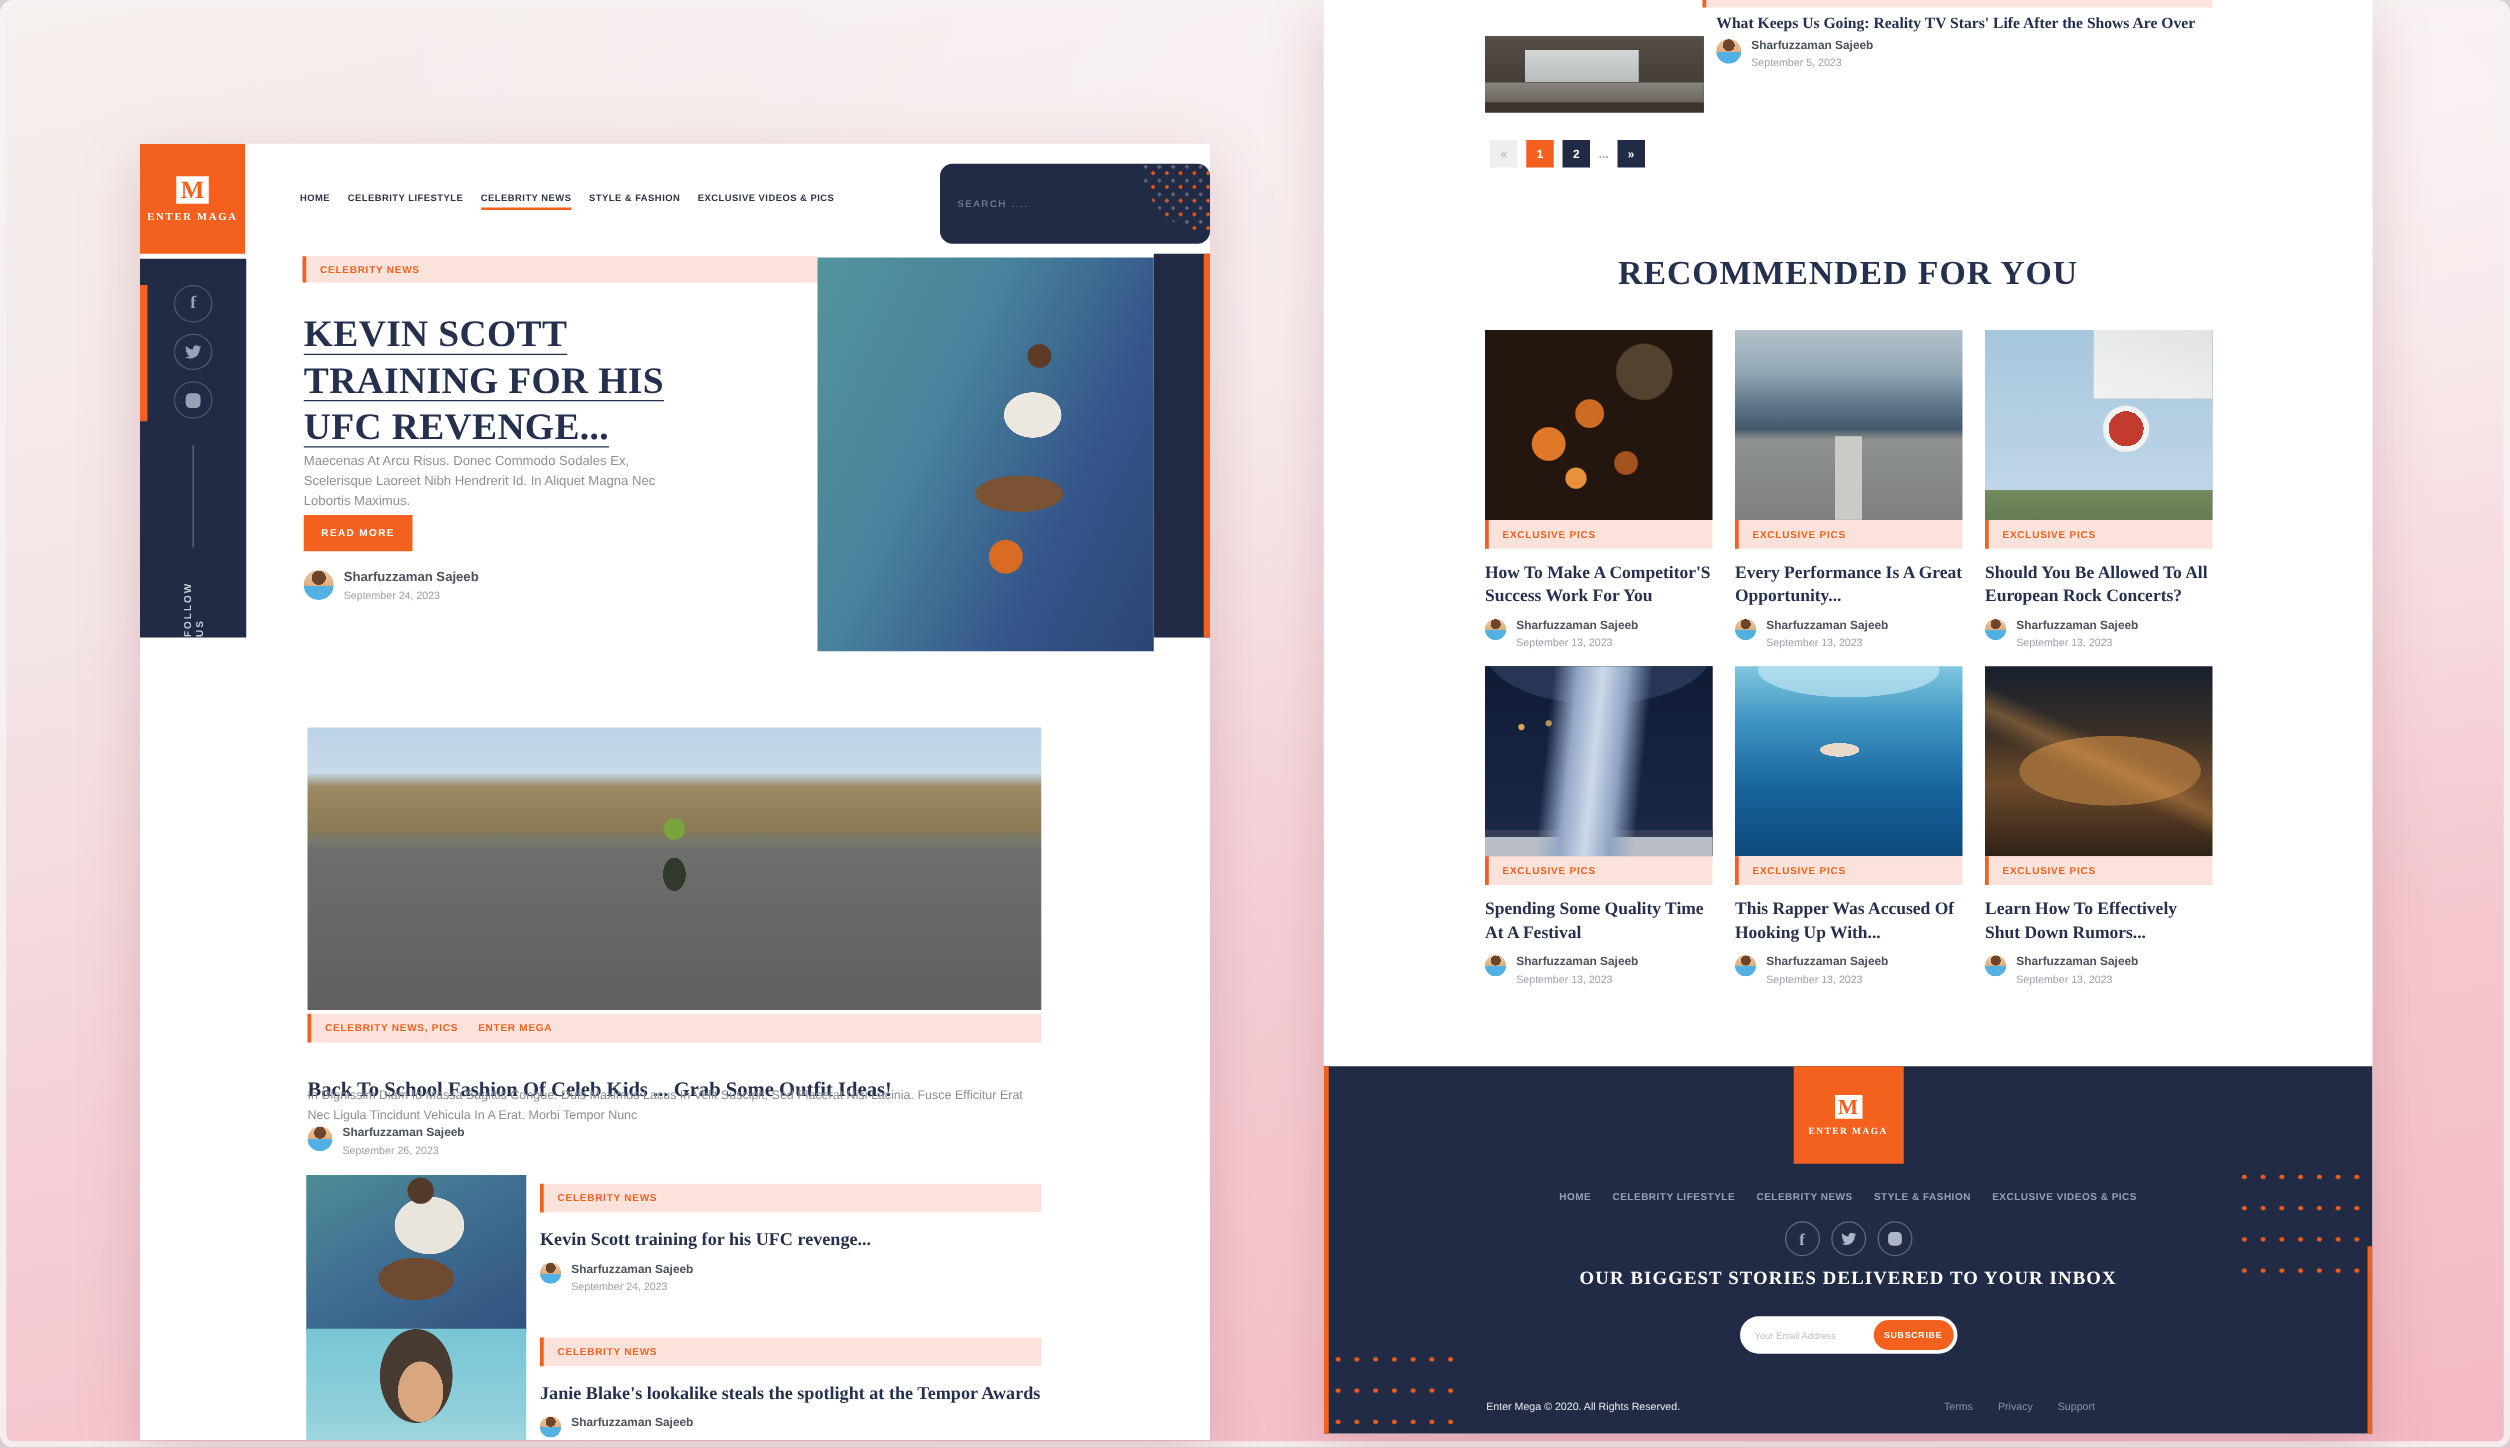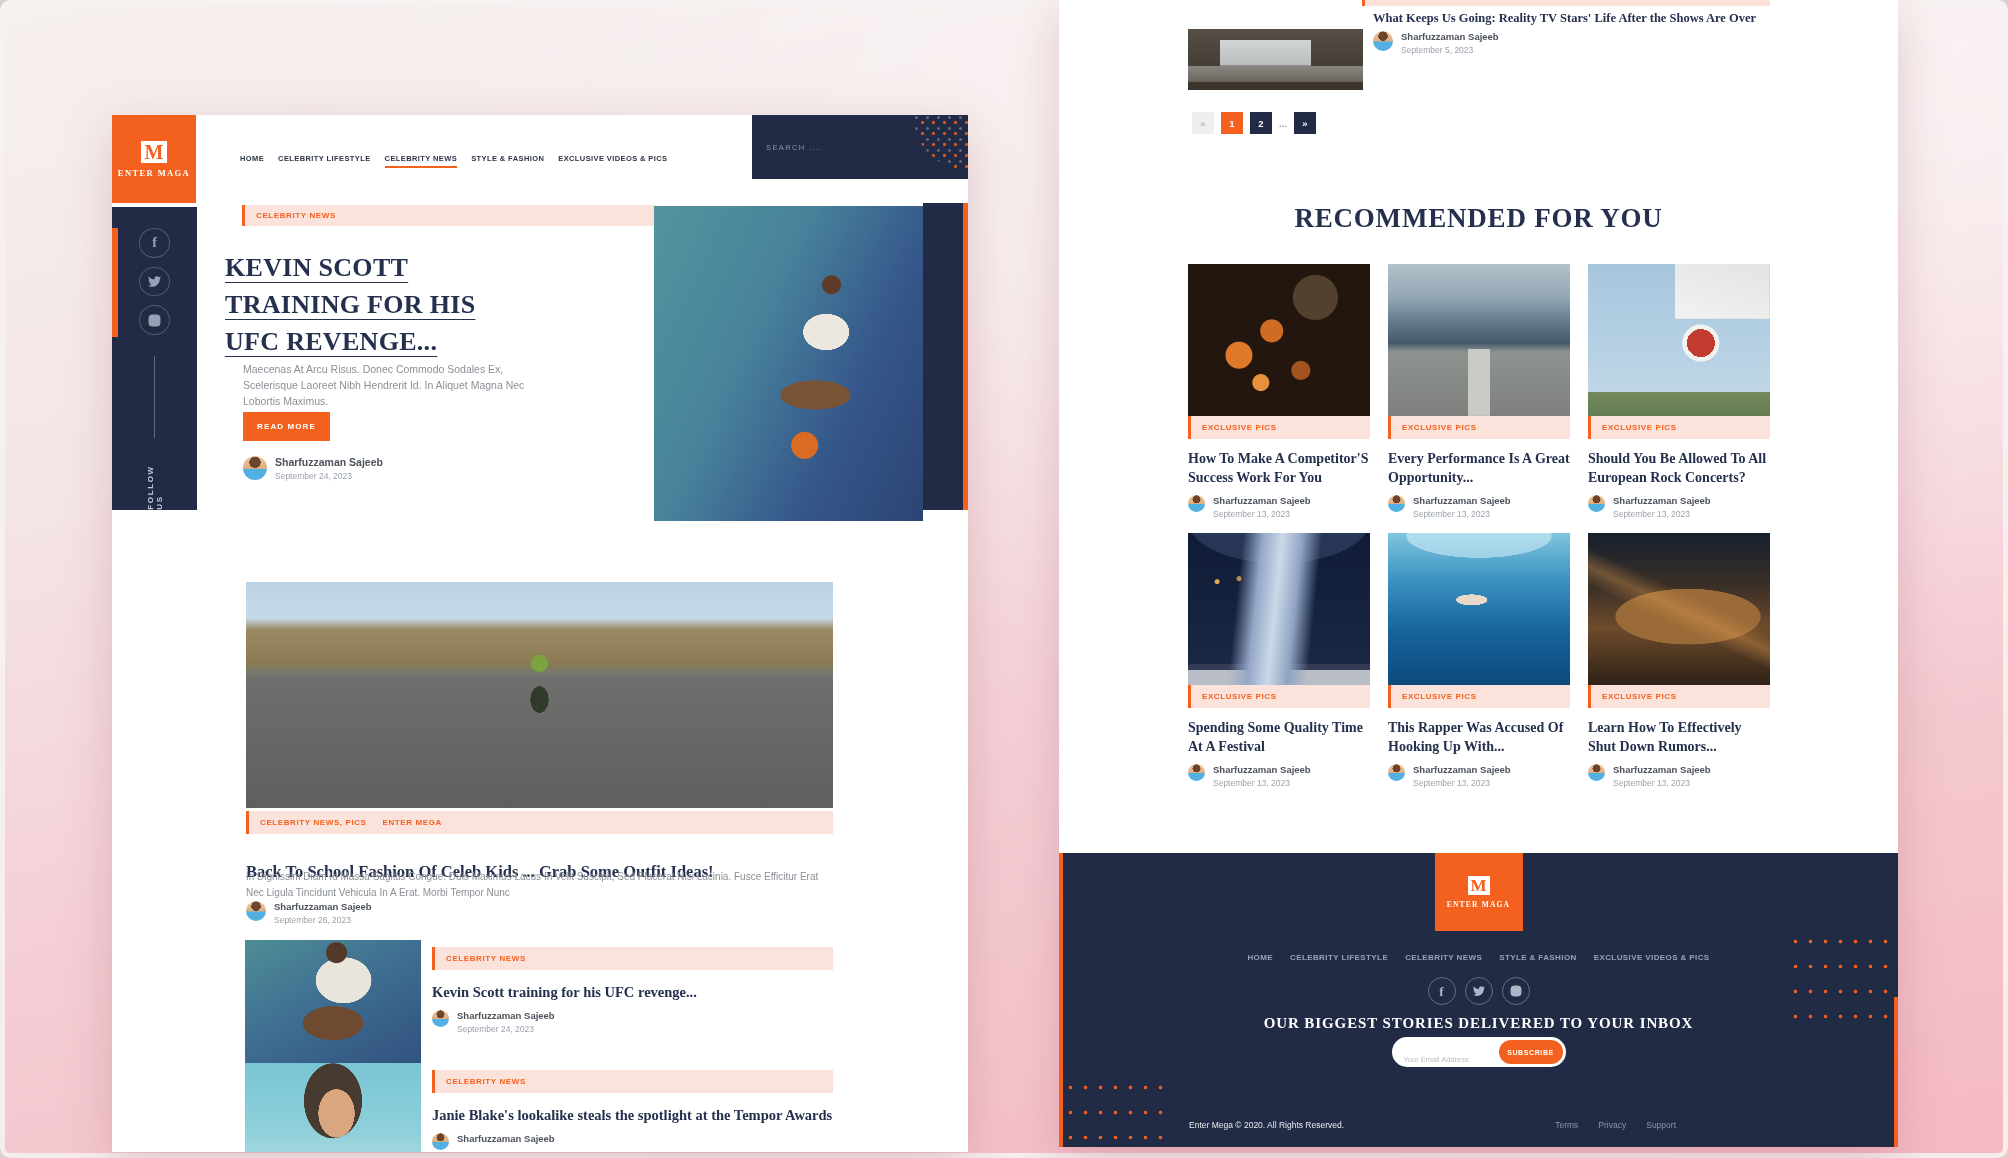--- a/index.html
+++ b/index.html
@@ -20,21 +20,21 @@
 
   
   .logo-box{position:absolute;left:0;top:0;width:84px;height:88px;background:var(--orange);
     display:flex;flex-direction:column;align-items:center;justify-content:center;gap:5px;z-index:4;}
   .logo-m{width:26px;height:22px;background:#fff;color:var(--orange);font-family:"Liberation Serif",serif;
     font-weight:700;font-size:20px;line-height:22px;text-align:center;}
   .logo-name{color:#fff;font-family:"Liberation Serif",serif;font-size:8.5px;letter-spacing:1.4px;font-weight:700;text-align:right;}
   .main-nav{position:absolute;left:128px;top:0;height:88px;display:flex;align-items:center;gap:14px;z-index:3;}
   .nav-item{font-size:7.5px;font-weight:700;letter-spacing:.4px;color:#2C3445;cursor:pointer;padding:3px 0;border-bottom:2px solid transparent;}
   .nav-item.active{border-bottom-color:var(--orange);}
-  .search-box{position:absolute;right:0;top:0;width:216px;height:64px;background:var(--navy);z-index:2;}
+  .search-box{position:absolute;right:0;top:16px;width:216px;height:64px;background:var(--navy);z-index:2;border-radius:10px;}
   .search-label{position:absolute;left:14px;top:50%;transform:translateY(-50%);font-size:7.5px;letter-spacing:1.4px;color:#8D96AC;cursor:text;}
   .search-dots{position:absolute;right:0;top:0;width:64px;height:64px;opacity:.95;
     background-image:
       radial-gradient(circle, rgba(244,97,30,.9) 1.3px, transparent 1.7px),
       radial-gradient(circle, rgba(255,255,255,.30) 1.2px, transparent 1.6px);
     background-size:11px 11px,11px 11px;background-position:2px 2px,7px 8px;
     -webkit-mask-image:radial-gradient(circle at 100% 0, #000 60%, transparent 61%);
     mask-image:radial-gradient(circle at 100% 0, #000 60%, transparent 61%);}
 
   
@@ -58,22 +58,22 @@
       linear-gradient(180deg,#EDC9A2 0%,#DFAD7E 52%,#53B0E2 53%);}
   .av24{width:24px;height:24px;}
   .av20{width:20px;height:20px;}
   .av18{width:17px;height:17px;}
   .author-name{display:block;font-size:9.5px;color:var(--name);font-weight:700;}
   .author-date{display:block;font-size:8.5px;color:var(--date);margin-top:3px;}
   .ph{background-size:cover;}
 
   
   .hero-cat{position:absolute;left:130px;top:90px;width:412px;height:21px;z-index:2;}
-  .hero-title{position:absolute;left:113px;top:134px;font-family:"Liberation Serif",serif;
-    font-size:26px;font-weight:700;color:var(--title);line-height:37px;letter-spacing:.3px;z-index:2;}
+  .hero-title{position:absolute;left:131px;top:134px;font-family:"Liberation Serif",serif;
+    font-size:30px;font-weight:700;color:var(--title);line-height:37px;letter-spacing:.3px;z-index:2;}
   .hero-title div{text-decoration:underline;text-decoration-thickness:1px;text-underline-offset:6px;cursor:pointer;}
   .hero-excerpt{position:absolute;left:131px;top:247px;width:314px;font-size:10.5px;line-height:1.5;color:var(--gray);z-index:2;}
   .read-more{position:absolute;left:131px;top:297px;width:87px;height:29px;background:var(--orange);color:#fff;
     font-size:8px;font-weight:700;letter-spacing:1.1px;border:none;cursor:pointer;z-index:2;font-family:inherit;}
   .hero-author{position:absolute;left:131px;top:341px;z-index:2;}
   .hero-img{position:absolute;left:542px;top:91px;width:269px;height:315px;z-index:2;cursor:pointer;}
   .hero-side{position:absolute;right:0;top:88px;width:45px;height:307px;background:var(--navy);border-right:5px solid var(--orange);z-index:1;}
 
   
   .feat-img{position:absolute;left:134px;top:467px;width:587px;height:226px;cursor:pointer;}
@@ -123,22 +123,22 @@
   .f-logo .logo-m{width:22px;height:19px;font-size:17px;line-height:19px;}
   .f-logo .logo-name{font-size:7.5px;letter-spacing:1.2px;}
   .f-nav{position:absolute;left:0;right:0;top:100px;display:flex;justify-content:center;gap:17px;}
   .f-nav-item{font-size:8px;font-weight:700;letter-spacing:.4px;color:#98A0B5;cursor:pointer;}
   .f-social{position:absolute;left:0;right:0;top:124px;display:flex;justify-content:center;gap:9px;}
   .f-icon{width:28px;height:28px;border:1px solid rgba(255,255,255,.3);border-radius:50%;
     display:flex;align-items:center;justify-content:center;color:#AEB5C6;cursor:pointer;}
   .f-icon svg{width:12px;height:12px;fill:#AEB5C6;}
   .f-heading{position:absolute;left:0;right:0;top:162px;text-align:center;color:#fff;
     font-family:"Liberation Serif",serif;font-size:15px;font-weight:700;letter-spacing:.9px;}
-  .f-form{position:absolute;left:50%;top:184px;transform:translateX(-50%);width:174px;height:30px;background:#fff;
-    border-radius:15px;display:flex;align-items:flex-end;padding:3px 3px 3px 2px;}
+  .f-form{position:absolute;left:50%;top:200px;transform:translateX(-50%);width:174px;height:30px;background:#fff;
+    border-radius:15px;display:flex;align-items:center;padding:3px 3px 3px 2px;}
   .f-input{flex:1;min-width:0;border:none;outline:none;background:transparent;font-size:7.5px;color:#555;padding-left:10px;font-family:inherit;}
   .f-input::placeholder{color:#B9BDC4;}
   .f-subscribe{width:64px;height:24px;flex:none;border:none;border-radius:12px;background:var(--orange);color:#fff;
     font-size:7px;font-weight:700;letter-spacing:.6px;cursor:pointer;font-family:inherit;}
   .dots{background-image:radial-gradient(circle, rgba(244,97,30,.95) 1.7px, transparent 2.1px);background-size:15px 25px;}
   .f-dots-left{position:absolute;left:4px;top:222px;width:100px;height:72px;}
   .f-dots-right{position:absolute;right:6px;top:76px;width:104px;height:92px;}
   .f-copyright{position:absolute;left:130px;top:267px;font-size:8.5px;color:#E9EBEF;}
   .f-links{position:absolute;right:222px;top:267px;display:flex;gap:20px;}
   .f-link{font-size:8.5px;color:#8A93A8;cursor:pointer;}

